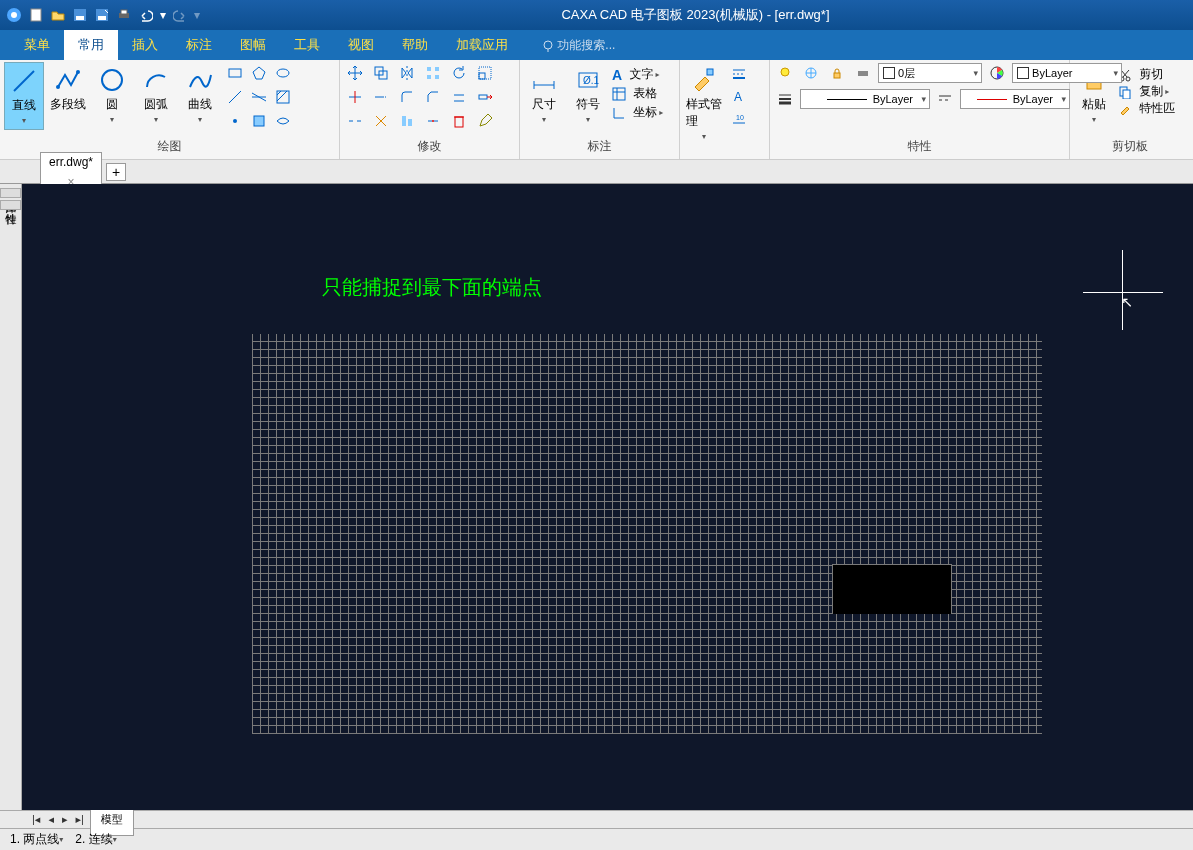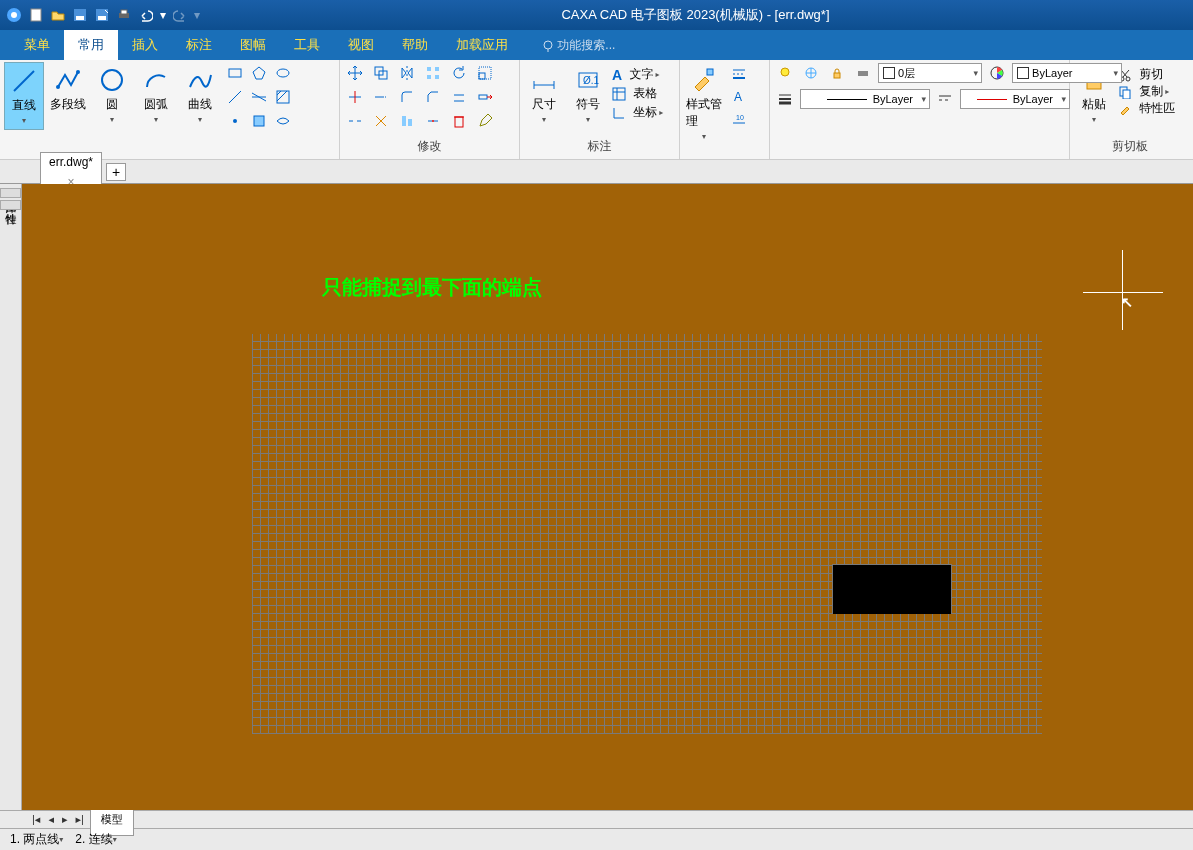--- a/index.html
+++ b/index.html
@@ -27,21 +27,21 @@
 .prop-combo { height:20px; border:1px solid #999; background:#fff; display:flex; align-items:center; padding:0 16px 0 4px; font-size:11px; position:relative; cursor:pointer; }
 .prop-combo::after { content:"▾"; position:absolute; right:3px; color:#555; font-size:9px; }
 .layer-sw { width:12px; height:12px; border:1px solid #333; }
 .tabstrip { height:24px; background:#eaeaea; display:flex; align-items:center; padding-left:40px; gap:4px; border-bottom:1px solid #999; }
 .doc-tab { background:#fff; border:1px solid #999; border-bottom:none; padding:2px 8px; font-size:12px; display:flex; align-items:center; gap:6px; cursor:pointer;flex-direction:column; }
 .close-x { color:#888; cursor:pointer; }
 .add-tab { width:20px; height:18px; border:1px solid #999; background:#fff; display:flex; align-items:center; justify-content:center; font-size:14px; cursor:pointer; }
 .workspace { height:626px; display:flex; background:#000; position:relative; }
 .side-rail { width:22px; background:#e8e8e8; border-right:1px solid #aaa; display:flex; flex-direction:column; align-items:center; padding-top:4px; gap:2px; }
 .rail-btn { writing-mode:vertical-rl; font-size:11px; padding:4px 2px; cursor:pointer; background:#ddd; border:1px solid #aaa; }
-.canvas { flex:1; background:#a16207; position:relative; overflow:hidden;font-weight:bold; }
+.canvas { flex:1; background:#0f172a; position:relative; overflow:hidden; }
 .green-text { position:absolute; left:300px; top:90px; color:#00ff00; font-size:20px; font-family:"SimSun",serif; }
 .grid-rect { position:absolute; left:230px; top:150px; width:790px; height:400px; background-image:
   repeating-linear-gradient(0deg,#7a7a7a 0,#7a7a7a 1px,transparent 1px,transparent 8px),
   repeating-linear-gradient(90deg,#7a7a7a 0,#7a7a7a 1px,transparent 1px,transparent 8px);
 }
 .notch { position:absolute; left:580px; top:230px; width:120px; height:50px; background:#000; border-left:1px solid #7a7a7a; border-right:1px solid #7a7a7a; border-top:1px solid #7a7a7a; }
 .crosshair-h { position:absolute; top:108px; right:30px; width:80px; height:1px; background:#fff; }
 .crosshair-v { position:absolute; top:66px; right:70px; width:1px; height:80px; background:#fff; }
 .cursor-arrow { position:absolute; top:110px; right:60px; color:#fff; font-size:14px; }
 .navbar { height:18px; background:#eaeaea; display:flex; align-items:center; padding-left:30px; gap:4px; font-size:11px; border-top:1px solid #aaa; }
@@ -221,20 +221,21 @@
               <rect x="3" y="3" width="10" height="10" fill="#8cf" stroke="#06c"></rect>
             </svg>
           </span>
         <span class="sm-btn">
             <svg width="16" height="16">
               <path d="M2 8 Q8 2 14 8 Q8 14 2 8" fill="none" stroke="#06c"></path>
             </svg>
           </span>
       </div>
     </div>
+    <div class="panel-label">绘图</div>
   </div>
 
   <div class="panel" style="width:180px">
     <div class="panel-body">
       <div class="sm-grid" style="grid-template-columns:repeat(6,24px)">
         <span class="sm-btn">
             <svg width="16" height="16">
               <path d="M8 1v14M1 8h14M8 1l-2 2M8 1l2 2M8 15l-2-2M8 15l2-2M1 8l2-2M1 8l2 2M15 8l-2-2M15 8l-2 2" stroke="#06c" fill="none"></path>
             </svg>
           </span>
@@ -476,20 +477,21 @@
               <line x1="2" y1="5" x2="14" y2="5" stroke="#333"></line>
               <line x1="2" y1="9" x2="14" y2="9" stroke="#333" stroke-dasharray="3"></line>
             </svg>
           </span>
         <div class="prop-combo" style="width:110px;justify-content:flex-end">
           <span style="border-top:1px solid #d00;width:30px;margin-right:6px"></span>
           <span>ByLayer</span>
         </div>
       </div>
     </div>
+    <div class="panel-label">特性</div>
   </div>
 
   <div class="panel" style="width:120px;border-right:none">
     <div class="panel-body">
       <div class="big-btn">
         <span class="ico">
             <svg width="26" height="26">
               <rect x="6" y="4" width="14" height="18" fill="#fc6" stroke="#c80"></rect>
               <rect x="9" y="2" width="8" height="4" fill="#888"></rect>
             </svg>

